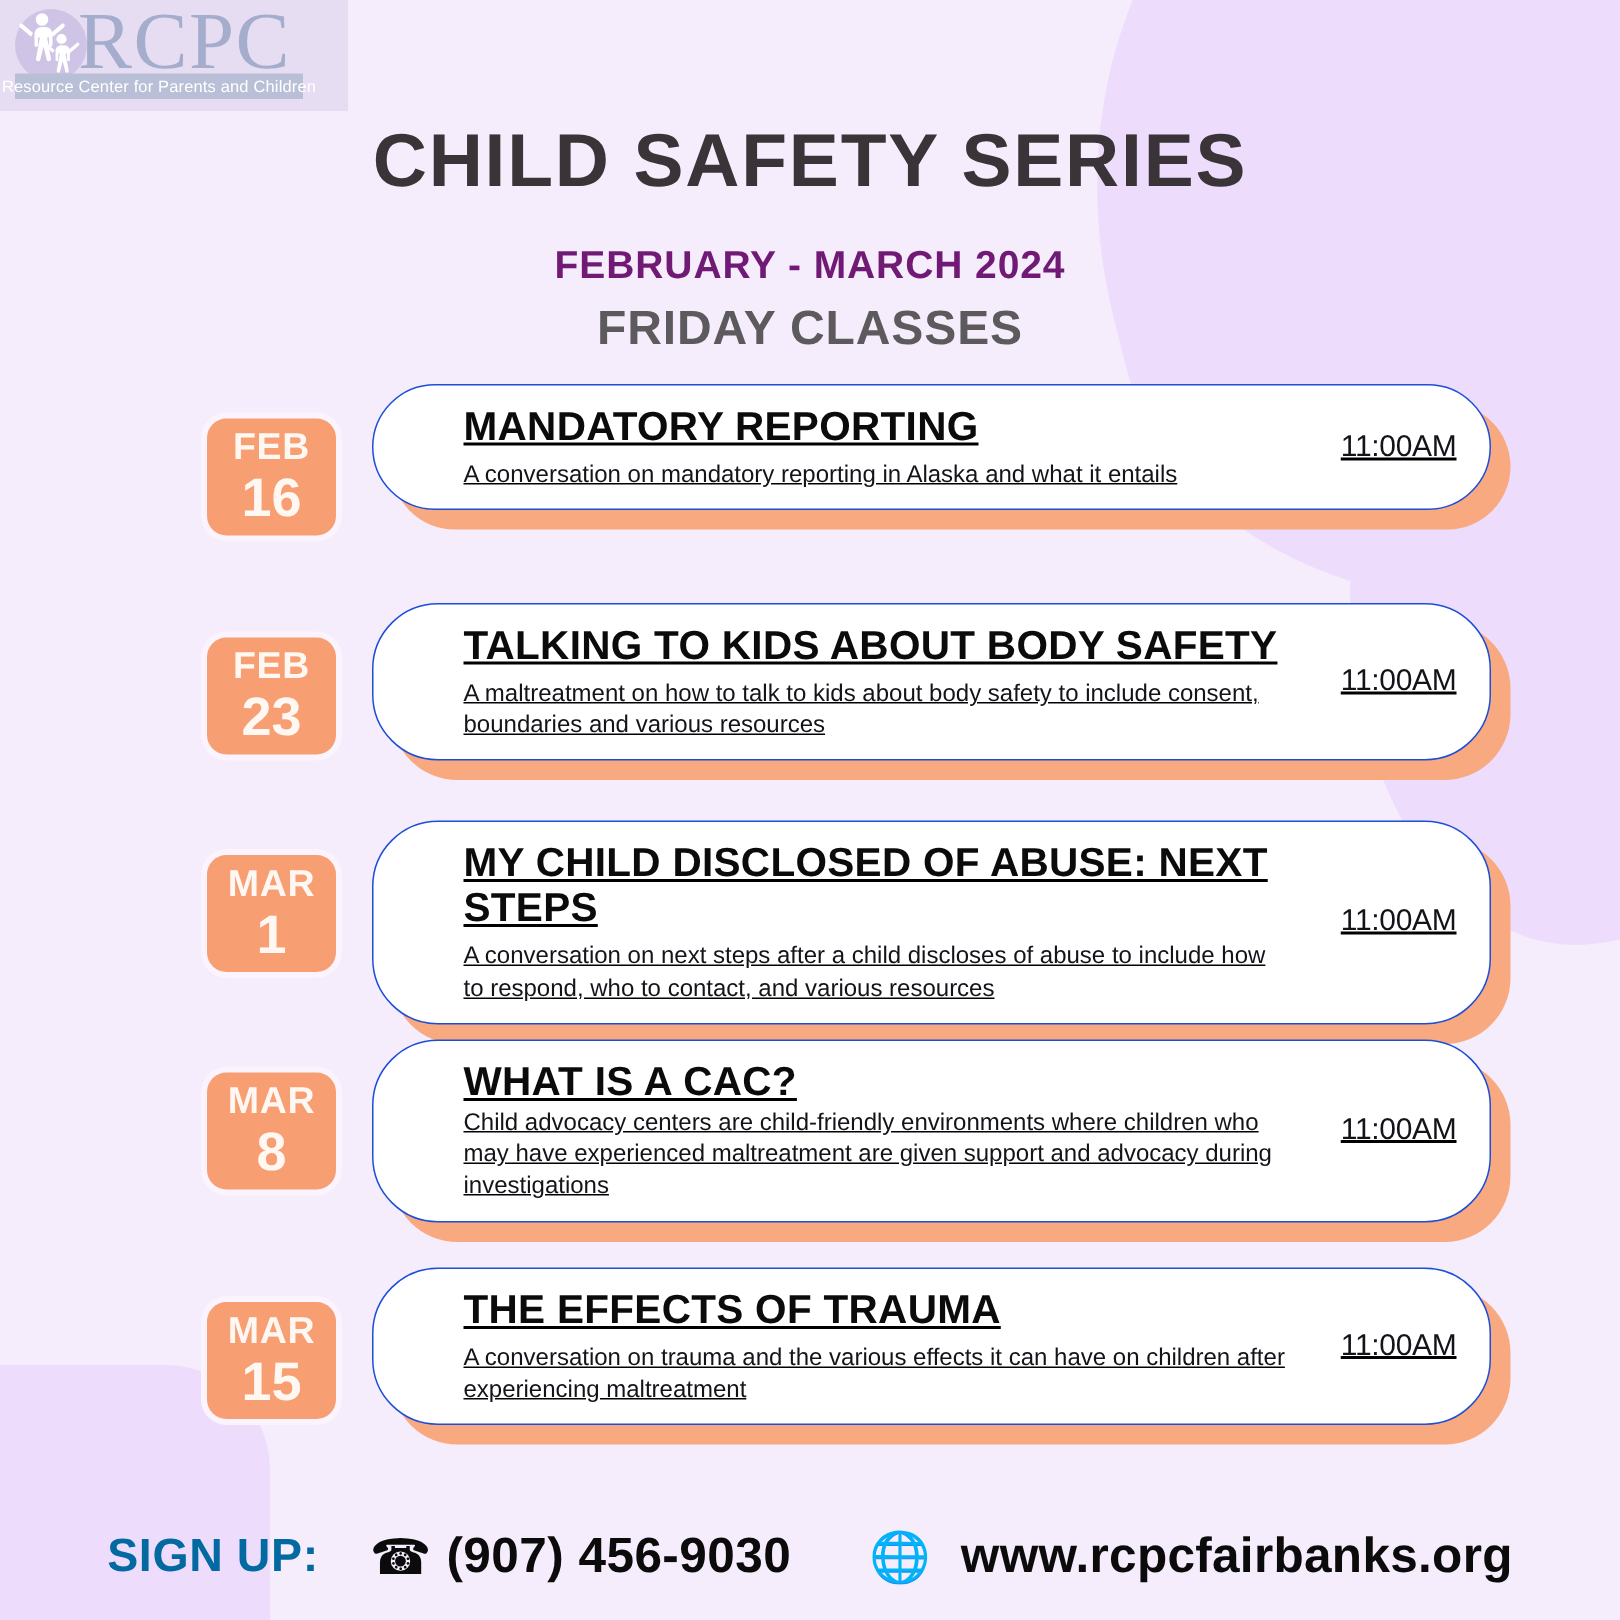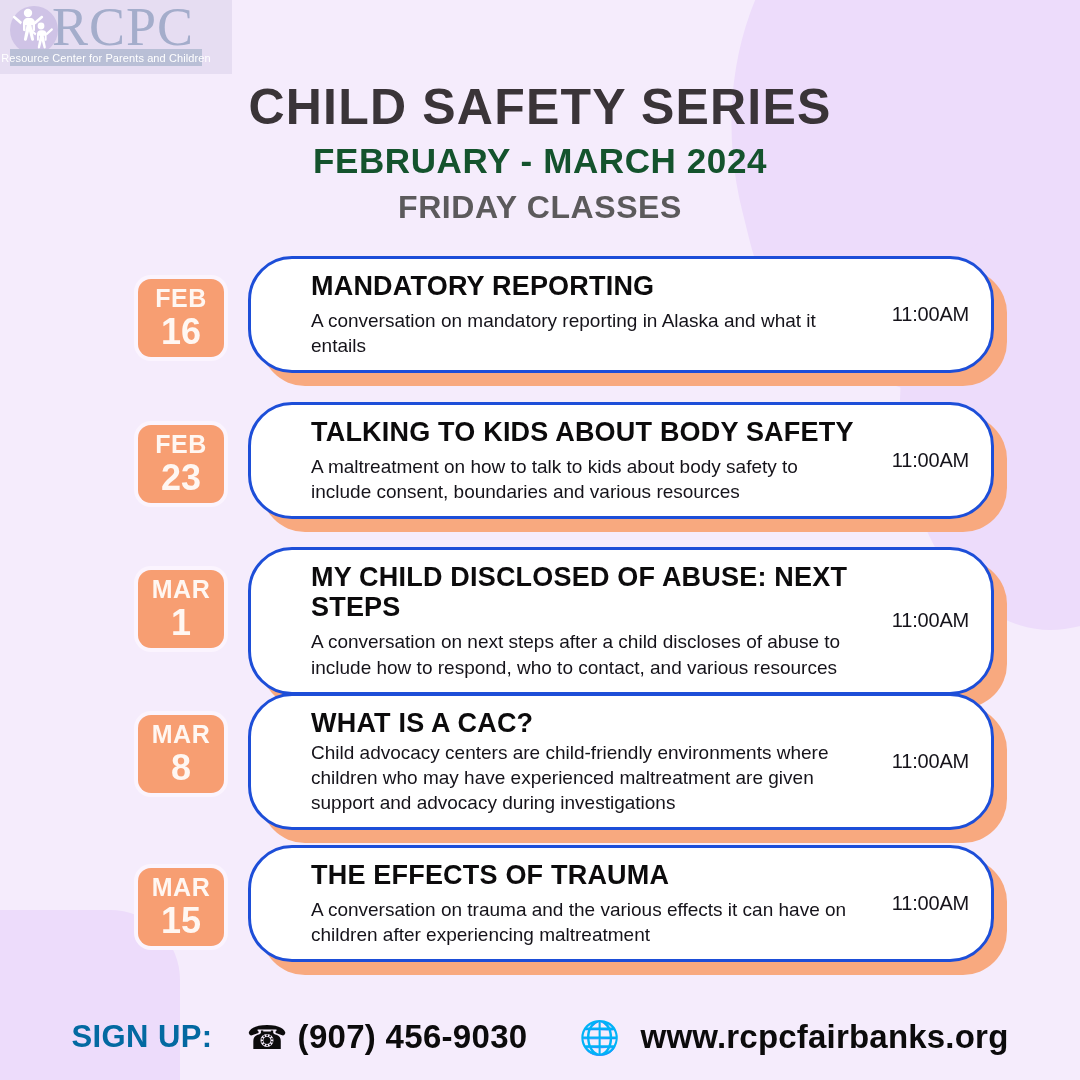--- a/index.html
+++ b/index.html
@@ -71,22 +71,22 @@
   
   .header {
     position:absolute; top:82px; left:0; width:1080px;
     text-align:center; z-index:3;
   }
   .h-title {
     font-size:50px; font-weight:bold; color:#3A3438;
     letter-spacing:1.2px; line-height:1;
   }
   .h-sub1 {
-    margin-top:11px;
-    font-size:35px; font-weight:bold; color:#14532d;
+    margin-top:31px;
+    font-size:26px; font-weight:bold; color:#701a75;
     letter-spacing:.6px; line-height:1;
   }
   .h-sub2 {
     margin-top:13px;
     font-size:32px; font-weight:bold; color:#5C5A5C;
     letter-spacing:.6px; line-height:1;
   }
 
   
   .schedule { position:absolute; top:252px; left:0; width:1080px; z-index:3; }
@@ -123,33 +123,34 @@
     position:absolute;
     left:13px; top:13px;
     width:746px; height:100%;
     background:#F8A97F;
     border-radius:44px;
   }
   .card {
     position:relative;
     width:746px;
     background:#FFFFFF;
-    border:3px solid #1d4ed8;
+    border:1px solid #1d4ed8;
     border-radius:44px;
     display:flex; align-items:center;
     padding:12px 22px 12px 60px;
+    text-decoration:underline;
   }
   .card-body { flex:1 1 auto; }
   .card-title {
     font-size:27px; font-weight:bold; color:#0C0B0C;
     letter-spacing:.2px; line-height:1.12;
   }
   .card-desc {
     margin-top:7px;
-    font-size:19px; color:#15131A;
+    font-size:16px; color:#15131A;
     line-height:1.32;
   }
   .card-time {
     flex:0 0 auto;
     width:112px;
     text-align:right;
     font-size:20px; color:#15131A;
     letter-spacing:-.2px;
     padding-left:14px;
   }

